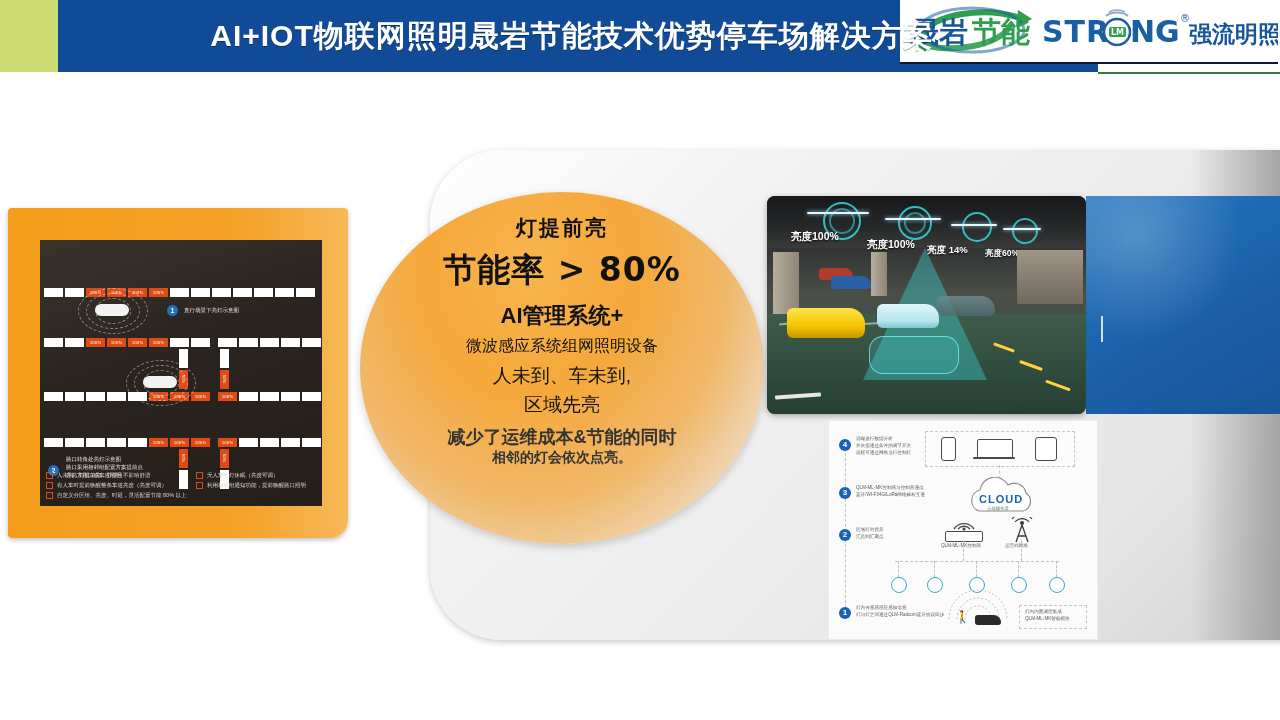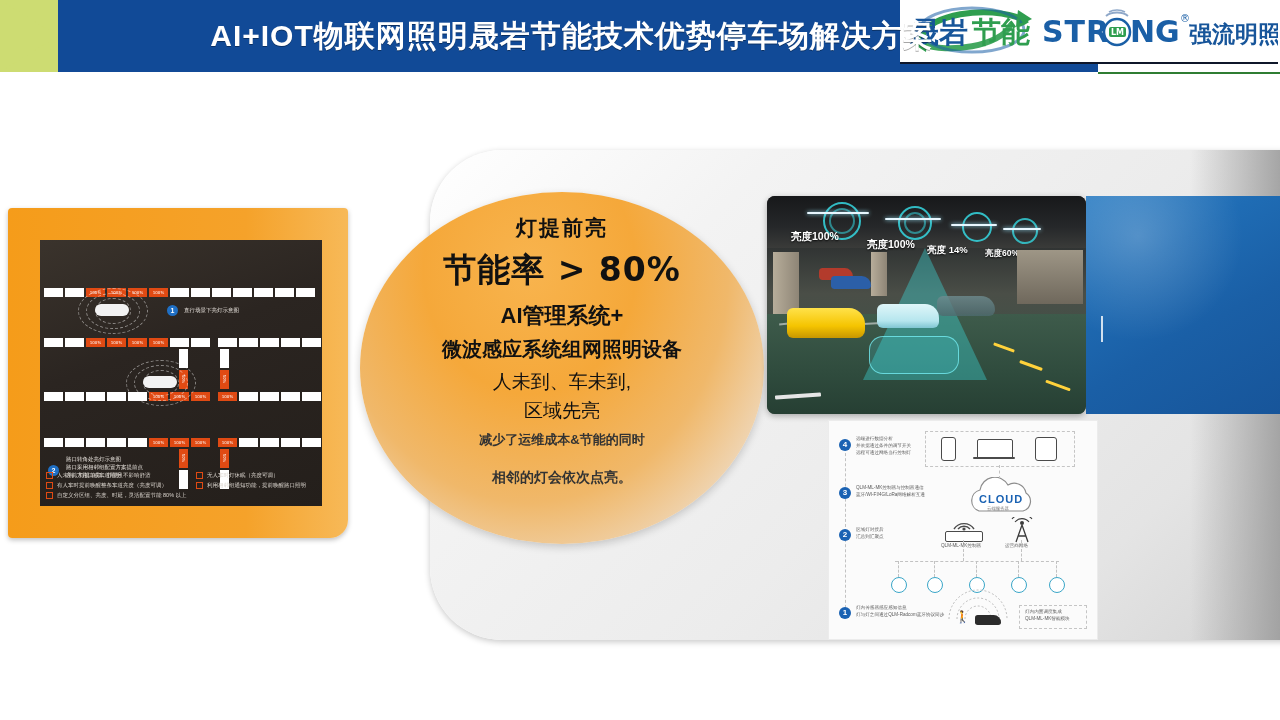--- a/index.html
+++ b/index.html
@@ -64,24 +64,24 @@
   .ellipse{position:absolute;left:360px;top:192px;width:404px;height:352px;
      border-radius:50%;
      background:radial-gradient(ellipse at 42% 22%,#f8b44e 0%,#f5a83a 32%,#f0b86a 60%,#efd8bb 82%,#f4ece3 100%);
      box-shadow:0 3px 8px rgba(0,0,0,.18);
      display:flex;flex-direction:column;align-items:center;justify-content:flex-start;
      padding-top:22px;box-sizing:border-box;}
   .e-head{font-size:21px;font-weight:bold;color:#111;letter-spacing:2px;margin-bottom:6px;}
   .e-big{font-size:33px;font-weight:bold;color:#111;letter-spacing:1px;margin-bottom:8px;
      font-family:"DejaVu Sans",sans-serif;}
   .e-l1{font-size:22px;font-weight:bold;color:#111;margin-bottom:5px;}
-  .e-l2{font-size:20px;font-weight:bold;color:#111;margin-bottom:6px;}
+  .e-l2{font-size:16px;font-weight:normal;color:#111;margin-bottom:6px;}
   .e-l3{font-size:19px;color:#111;margin-bottom:3px;}
   .e-l4{font-size:19px;color:#111;margin-bottom:7px;}
-  .e-l5{font-size:13px;font-weight:bold;color:#333;margin-bottom:20px;}
+  .e-l5{font-size:18px;font-weight:bold;color:#333;margin-bottom:0;}
   .e-l6{font-size:14px;font-weight:bold;color:#333;}
 
   
   .photo{position:absolute;left:767px;top:196px;width:319px;height:218px;
      border-radius:8px;overflow:hidden;box-shadow:0 2px 6px rgba(0,0,0,.3);
      background:linear-gradient(180deg,#1c1e20 0%,#2a2d2e 18%,#4a4e47 45%,#3f5248 70%,#33423a 100%);}
   .ceiling{position:absolute;left:0;top:0;width:100%;height:52px;
      background:linear-gradient(180deg,#17181a 0%,#26282a 60%,#3a3b39 100%);}
   .bright-lbl{position:absolute;color:#fff;font-size:10.5px;font-weight:bold;white-space:nowrap;
      text-shadow:0 1px 2px rgba(0,0,0,.9);}

